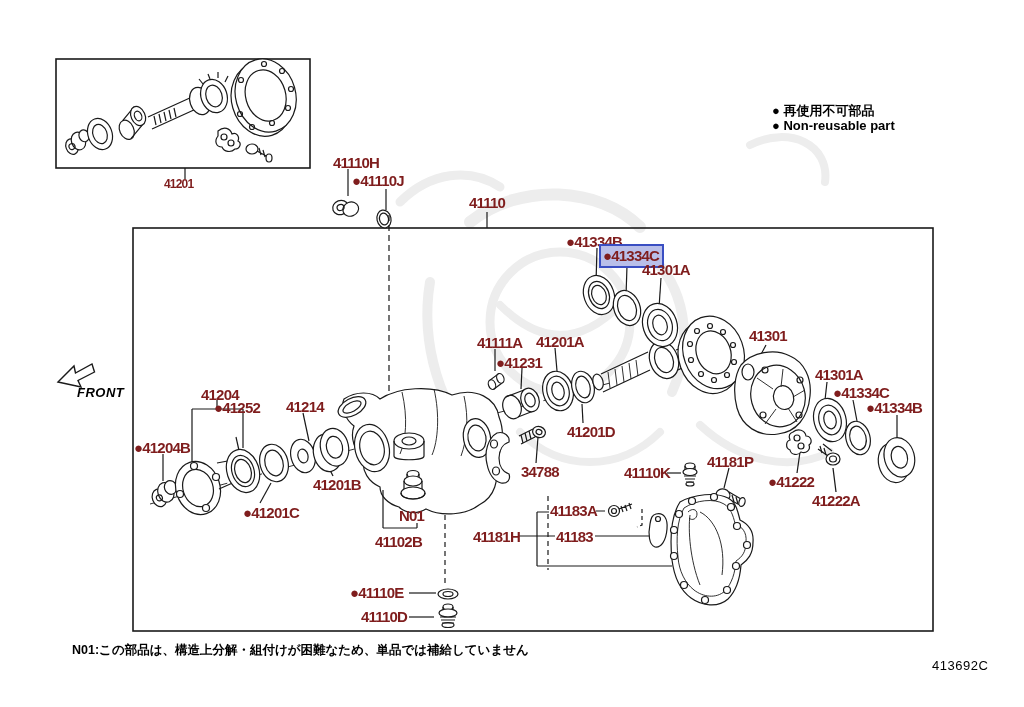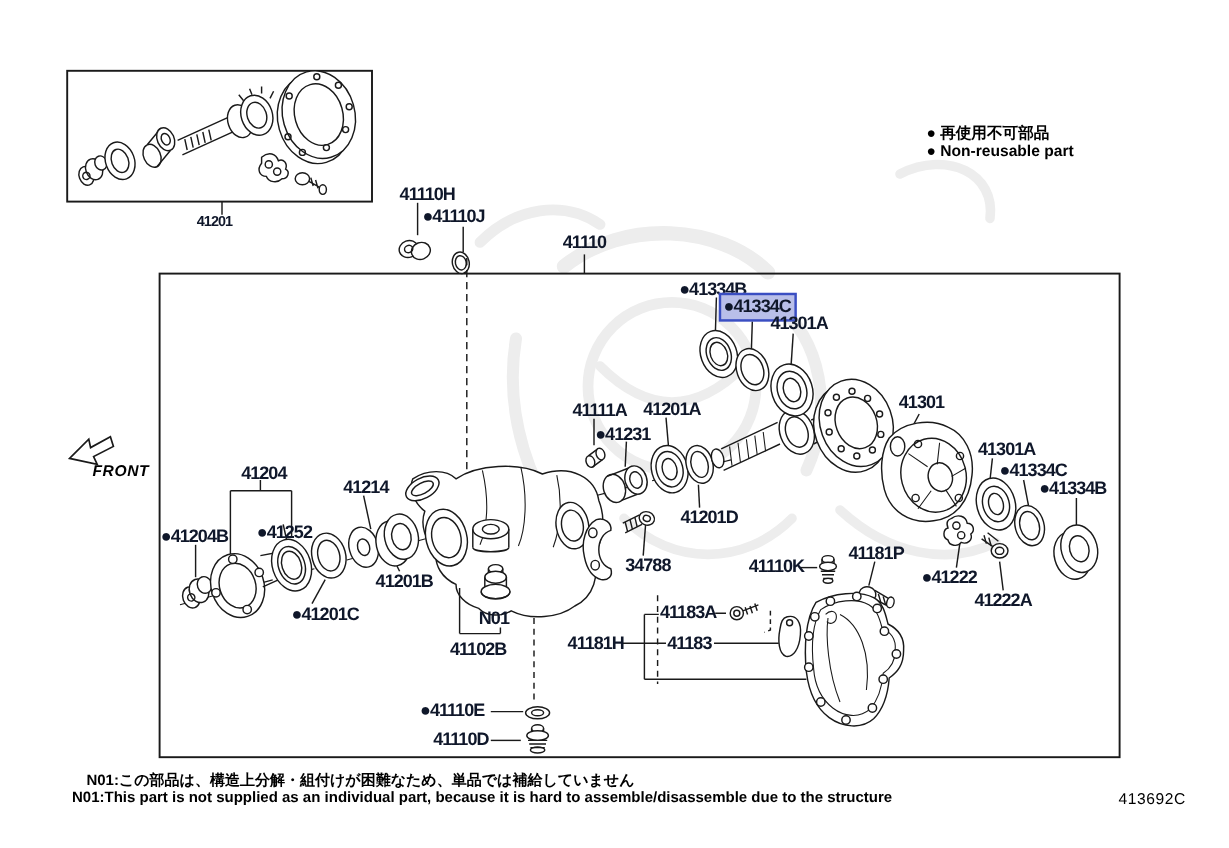--- a/index.html
+++ b/index.html
@@ -1,20 +1,20 @@
 <!DOCTYPE html>
 <html><head>
 <meta charset="utf-8">
 <style>
   html,body{margin:0;padding:0;background:#fff;}
   #stage{position:relative;width:1024px;height:707px;background:#ffffff;overflow:hidden;
          font-family:"Liberation Sans",sans-serif;}
   #art{position:absolute;left:0;top:0;}
   .plabel{position:absolute;font:bold 15px "Liberation Sans",sans-serif;letter-spacing:-0.8px;
-          color:#0f172a;white-space:nowrap;line-height:1;text-align:right;}
+          color:#7f1d1d;white-space:nowrap;line-height:1;text-align:right;}
   .plabel-lg{font-size:12px;}
   .hlwrap{position:absolute;padding:2px 3px 3px 2px;border:2px solid #3a4ec2;background:#b9bfe9;}
   .hlwrap .plabel{position:static;}
   .legend{position:absolute;font:bold 13px "Liberation Sans",sans-serif;color:#000;white-space:nowrap;line-height:1;text-align:right;}
   .front{position:absolute;font:bold italic 13px "Liberation Sans",sans-serif;letter-spacing:0.5px;color:#000;}
   .note{position:absolute;font:bold 12.5px "Liberation Sans",sans-serif;color:#000;white-space:nowrap;line-height:1;}
   .doccode{position:absolute;font:13px "Liberation Sans",sans-serif;letter-spacing:0.5px;color:#000;}
 </style>
 </head>
 <body>
@@ -430,21 +430,21 @@
 <div class="hlwrap" style="left:599px;top:244px">
   <div class="plabel">●41334C</div>
 </div>
 <div class="plabel" style="left:642px;top:262px">41301A</div>
 <div class="plabel" style="left:749px;top:328px">41301</div>
 <div class="plabel" style="left:477px;top:335px">41111A</div>
 <div class="plabel" style="left:536px;top:334px">41201A</div>
 <div class="plabel" style="left:496px;top:355px">●41231</div>
 <div class="plabel" style="left:201px;top:387px">41204</div>
 <div class="plabel" style="left:286px;top:399px">41214</div>
-<div class="plabel" style="left:214px;top:436px">●41252</div>
+<div class="plabel" style="left:214px;top:400px">●41252</div>
 <div class="plabel" style="left:134px;top:440px">●41204B</div>
 <div class="plabel" style="left:815px;top:367px">41301A</div>
 <div class="plabel" style="left:833px;top:385px">●41334C</div>
 <div class="plabel" style="left:866px;top:400px">●41334B</div>
 <div class="plabel" style="left:567px;top:424px">41201D</div>
 <div class="plabel" style="left:313px;top:477px">41201B</div>
 <div class="plabel" style="left:243px;top:505px">●41201C</div>
 <div class="plabel" style="left:521px;top:464px">34788</div>
 <div class="plabel" style="left:624px;top:465px">41110K</div>
 <div class="plabel" style="left:707px;top:454px">41181P</div>
@@ -457,17 +457,16 @@
 <div class="plabel" style="left:375px;top:534px">41102B</div>
 <div class="plabel" style="left:350px;top:585px">●41110E</div>
 <div class="plabel" style="left:361px;top:609px">41110D</div>
 
 <div class="legend" style="left:772px;top:104px">● 再使用不可部品</div>
 <div class="legend" style="left:772px;top:119px">● Non-reusable part</div>
 
 <div class="front" style="left:77px;top:385px">FRONT</div>
 
 <div class="note" style="left:72px;top:644px">N01:この部品は、構造上分解・組付けが困難なため、単品では補給していません</div>
-<div class="note" style="left:60px;top:658px">N01:This part is not supplied as an individual part, because it is hard to assemble/disassemble due to the structure</div>
 
 <div class="doccode" style="left:932px;top:658px">413692C</div>
 
 </div>
 
 </body></html>

